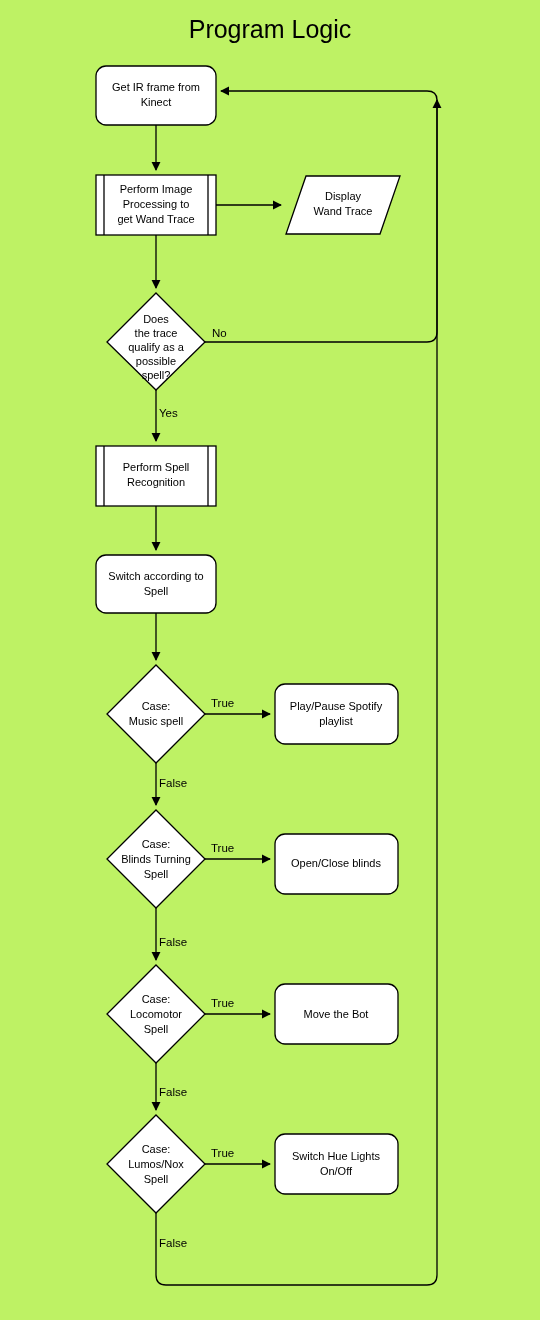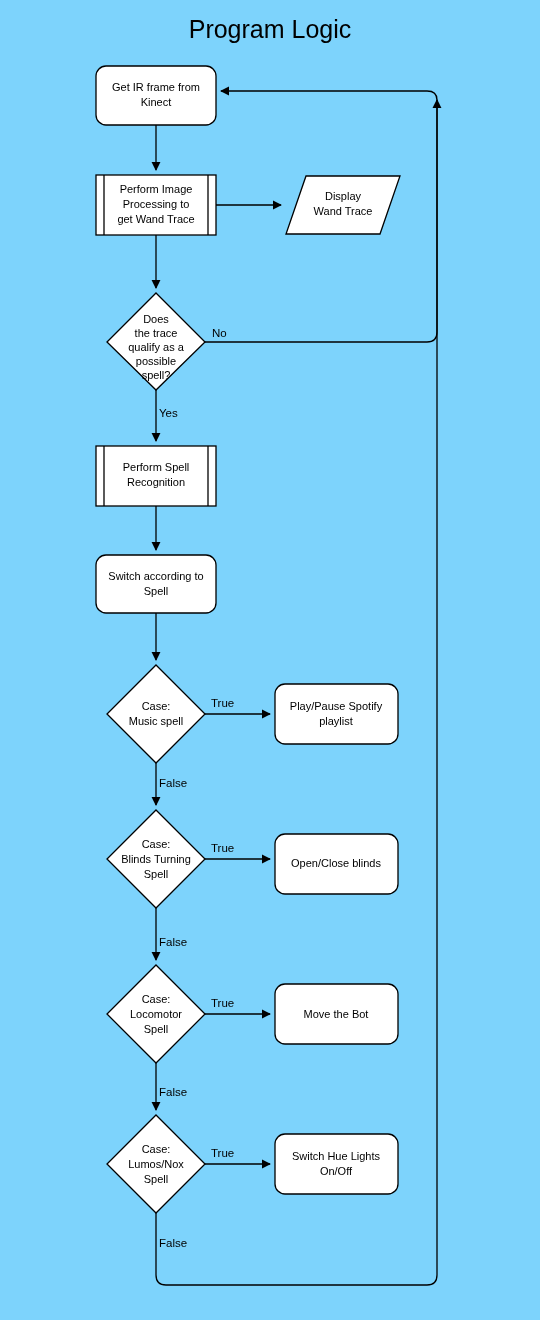--- a/index.html
+++ b/index.html
@@ -10,21 +10,21 @@
   body {
     width: 540px;
     height: 1320px;
     font-family: "Liberation Sans", sans-serif;
     overflow: hidden;
   }
   #flowchart-root {
     position: relative;
     width: 540px;
     height: 1320px;
-    background: #7dd3fc;
+    background: #bef264;
   }
   svg.chart-svg {
     display: block;
     width: 540px;
     height: 1320px;
   }
   .shape-outline {
     fill: #ffffff;
     stroke: #000000;
     stroke-width: 1.3;

